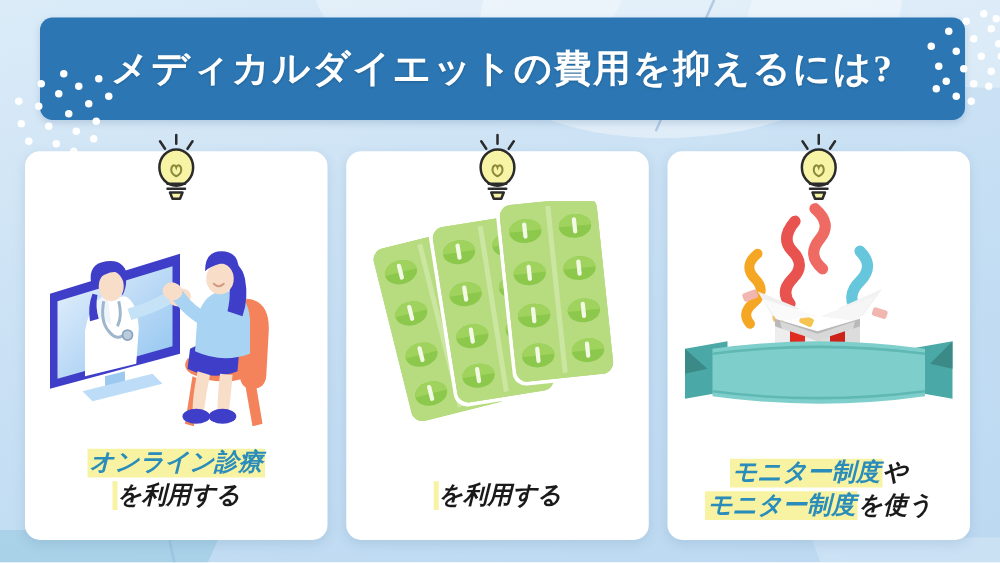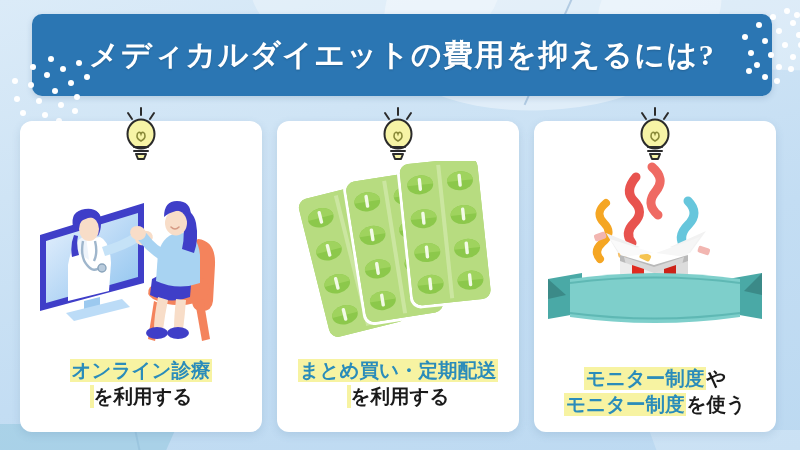--- a/index.html
+++ b/index.html
@@ -97,20 +97,21 @@
 
   
   .card {
     position: absolute;
     top: 121px;
     width: 242px;
     height: 311px;
     background: #ffffff;
     border-radius: 12px;
     box-shadow: 0 3px 9px rgba(70,110,150,0.16);
+    font-style: italic;
   }
   #card-1 { left: 20px; }
   #card-2 { left: 277px; }
   #card-3 { left: 534px; }
 
   
   .bulb {
     position: absolute;
     left: 50%;
     top: -16px;
@@ -360,23 +361,20 @@
         </g>
         <g transform="translate(116,4) rotate(-6)">
           <rect x="-3" y="-3" width="84" height="148" rx="11" fill="#ffffff"></rect>
           <use href="#pack"></use>
         </g>
       </svg>
     </div>
 
     <div class="caption">
       <span class="ln">
-        <span class="hl">まとめ買い・定期配送</span><span class="plain"></span>
-      </span>
-      <span class="ln">
         <span class="hl"></span><span class="plain">を利用する</span>
       </span>
     </div>
   </div>
 
   <div class="card" id="card-3">
     <div class="bulb">
       <svg viewBox="0 0 52 58" width="52" height="58">
         <g stroke="#2b2b2b" stroke-width="2" stroke-linecap="round" fill="none">
           <line x1="26" y1="3" x2="26" y2="10"></line>

